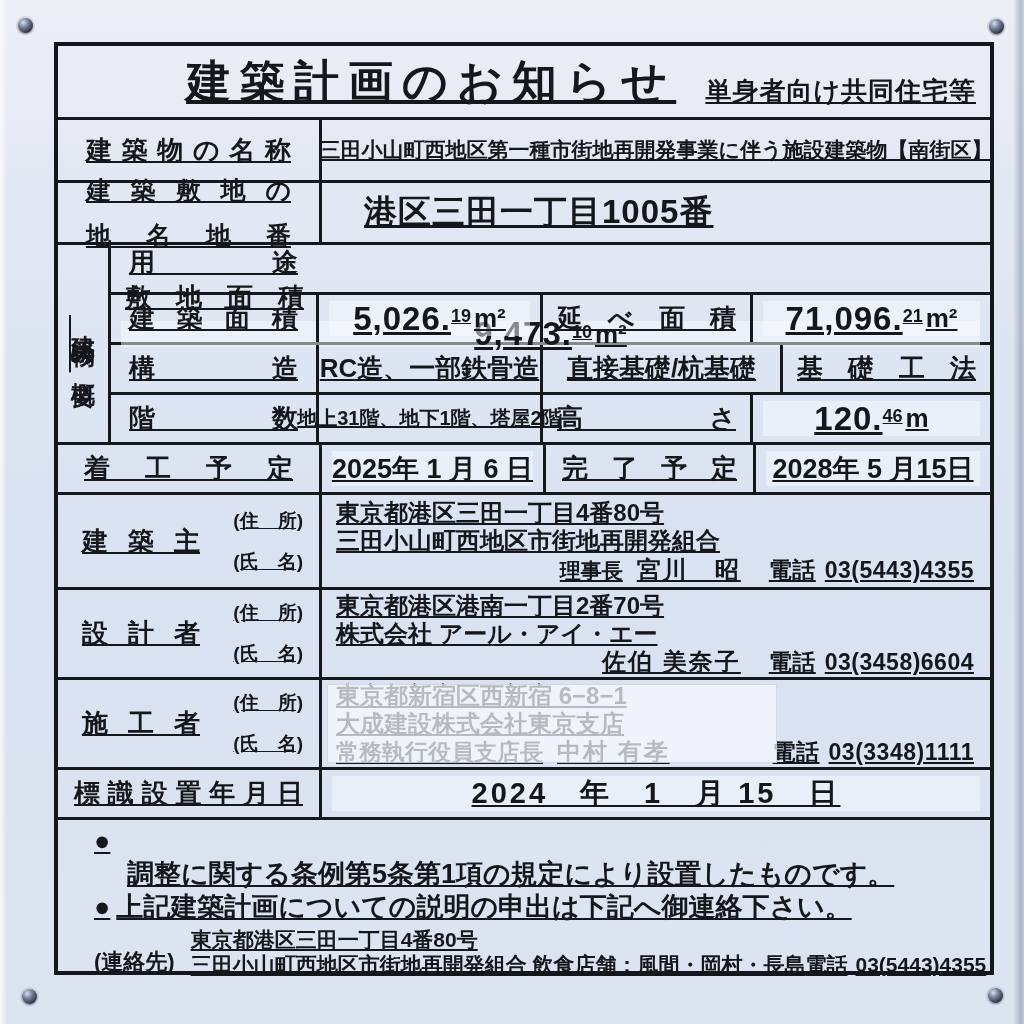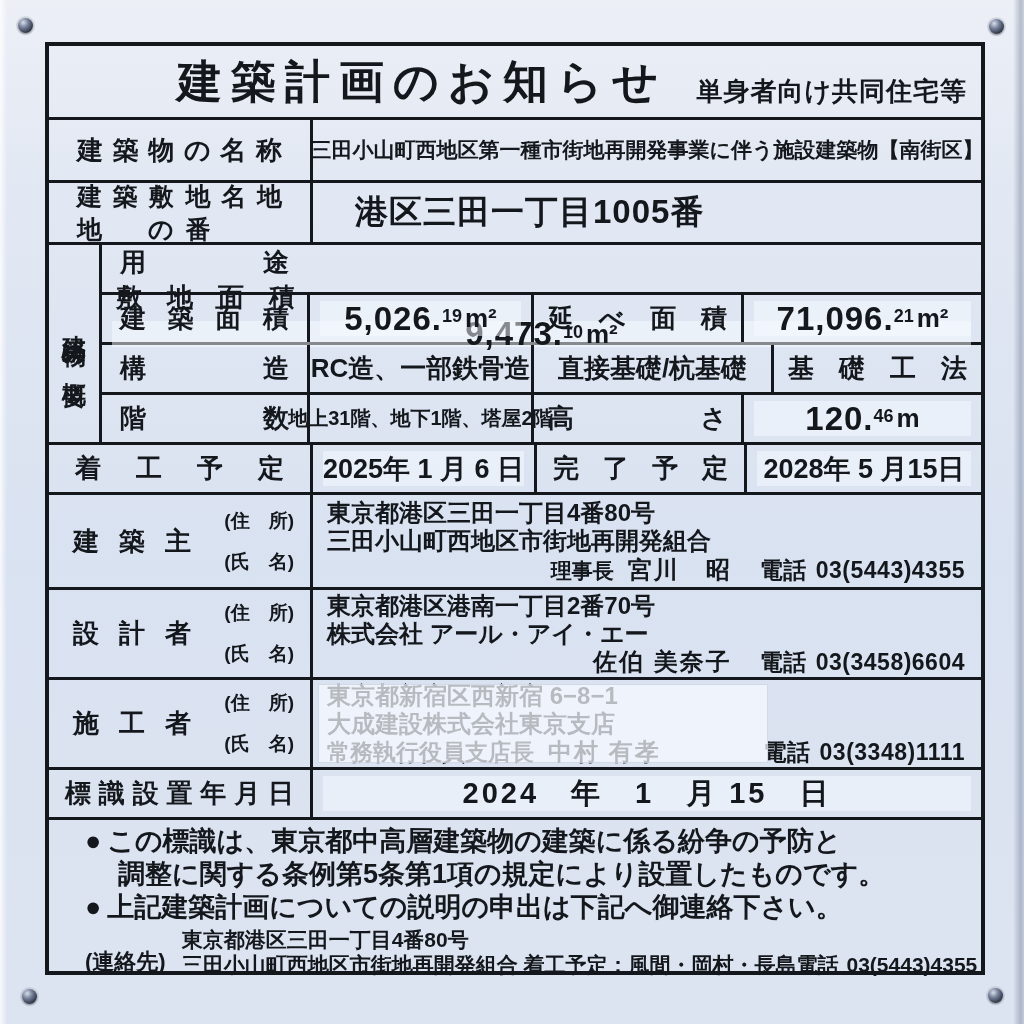--- a/index.html
+++ b/index.html
@@ -10,23 +10,23 @@
   .edge-right{position:absolute;right:0;top:0;width:11px;height:100%;
               background:linear-gradient(90deg,rgba(130,142,165,0) 0%,rgba(115,127,152,0.45) 70%,rgba(170,180,198,0.5) 100%);}
   .edge-left{position:absolute;left:0;top:0;width:7px;height:100%;
              background:linear-gradient(90deg,rgba(255,255,255,0.8),rgba(255,255,255,0));}
   .bolt{position:absolute;width:15px;height:15px;border-radius:50%;
         background:radial-gradient(circle at 35% 30%,#d8dfe9 0%,#76819a 35%,#262c3a 78%);
         box-shadow:0 1px 2px rgba(0,0,0,0.35),0 0 0 2px rgba(130,140,160,0.22);}
   .bolt.tl{left:18px;top:18px;}  .bolt.tr{left:989px;top:19px;}
   .bolt.bl{left:22px;top:989px;} .bolt.br{left:988px;top:988px;}
 
-  .board{position:absolute;left:45px;top:42px;width:940px;height:933px;
+  .board{position:absolute;left:54px;top:42px;width:940px;height:933px;
          border:4px solid #14171c;box-sizing:border-box;display:flex;flex-direction:column;
-         font-weight:700;}
+         font-weight:700;text-decoration:underline;}
   .row{display:flex;border-top:3px solid #14171c;box-sizing:border-box;min-height:0;}
   .row.first{border-top:0;}
   .cell{border-left:3px solid #14171c;box-sizing:border-box;display:flex;align-items:center;min-width:0;position:relative;}
   .cell.nb{border-left:0;}
   .w-label{width:261px;flex:none;}
   .w-val1{width:224px;flex:none;}
   .w-label2{width:210px;flex:none;}
   .grow{flex:1;}
 
   .jlabel{width:100%;text-align:justify;text-align-last:justify;}
@@ -34,21 +34,21 @@
   
   .r-title{height:71px;flex:none;align-items:center;}
   .title{margin-left:128px;font-size:45px;letter-spacing:9px;white-space:nowrap;}
   .subtitle{margin-left:auto;margin-right:14px;align-self:flex-end;margin-bottom:8px;
             font-size:26px;letter-spacing:1px;white-space:nowrap;}
 
   .r-name{height:63px;flex:none;}
   .r-site{height:62px;flex:none;}
   .lab-pad{padding:0 28px;}
   .name-value{justify-content:center;font-size:21px;padding:0 6px;white-space:nowrap;}
-  .site-label-lines{width:100%;display:flex;flex-direction:row;gap:12px;font-size:25px;}
+  .site-label-lines{width:100%;display:flex;flex-direction:column;gap:12px;font-size:25px;}
   .site-value{font-size:33px;padding-left:42px;letter-spacing:1px;white-space:nowrap;}
 
   
   .concept{height:200px;flex:none;border-top:3px solid #14171c;display:flex;box-sizing:border-box;}
   .vcol{width:50px;flex:none;display:flex;align-items:center;justify-content:center;}
   .vcol span{writing-mode:vertical-rl;text-orientation:upright;font-size:24px;letter-spacing:5px;line-height:1;}
   .crows{flex:1;display:flex;flex-direction:column;}
   .crow{flex:1;display:flex;border-top:3px solid #14171c;box-sizing:border-box;min-height:0;}
   .crow.cfirst{border-top:0;flex-direction:column;}
   .clabel{width:208px;flex:none;padding:0 18px;}
@@ -298,33 +298,32 @@
       </div>
       <div class="cell grow posted-value stick">
         <span>2024　年　1　月 15　日</span>
       </div>
     </div>
 
     <div class="row r-notes">
       <div class="cell nb grow notes-cell">
         <div class="nline">
           <span class="bullet">●</span>
-          <span>この標識は、東京都中高層建築物の建築に係る紛争の予防と</span>
         </div>
         <div class="nline note-indent">調整に関する条例第5条第1項の規定により設置したものです。</div>
         <div class="nline">
           <span class="bullet">●</span>
           <span>上記建築計画についての説明の申出は下記へ御連絡下さい。</span>
         </div>
         <div class="contact-row">
           <span class="contact-label">(連絡先)</span>
           <div class="contact-body">
             <div class="contact-l1">東京都港区三田一丁目4番80号</div>
             <div class="contact-l2">
-              <span>三田小山町西地区市街地再開発組合 着工予定：風間・岡村・長島</span>
+              <span>三田小山町西地区市街地再開発組合 飲食店舗：風間・岡村・長島</span>
               <span class="contact-phone">
                 <span>電話</span>
                 <span>03(5443)4355</span>
               </span>
             </div>
           </div>
         </div>
       </div>
     </div>
 

